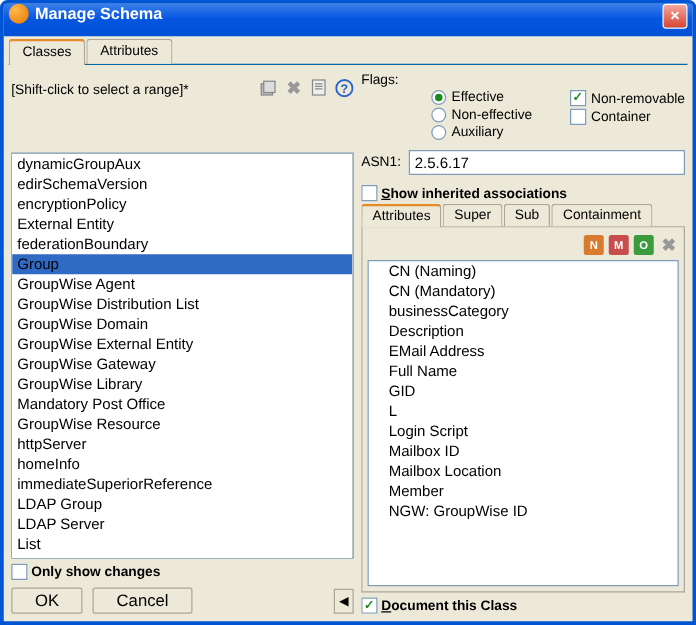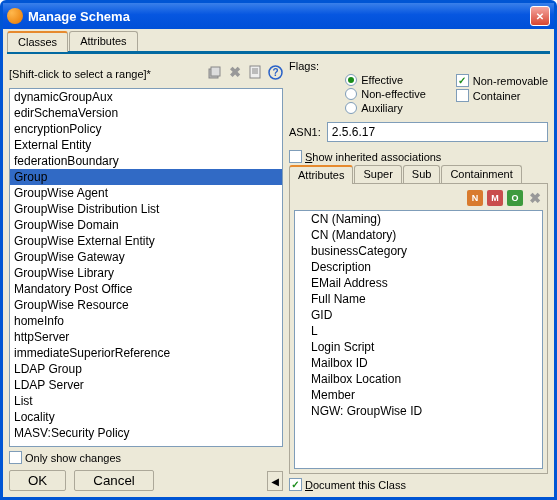--- a/index.html
+++ b/index.html
@@ -1,33 +1,33 @@
 <!DOCTYPE html>
 <html><head>
 <meta charset="utf-8">
 <style>
 * { box-sizing: border-box; margin: 0; padding: 0; }
 body { font-family: Tahoma, Arial, sans-serif; font-size: 11px; background: #fff; }
 .window { width: 557px; height: 500px; border: 3px solid #0055d4; border-radius: 6px 6px 0 0; background: #ece9d8; display: flex; flex-direction: column; }
-.titlebar { height: 26px; background: linear-gradient(to bottom, #3a80ea 0%, #0656e0 45%, #0050d8 100%); display: flex; align-items: center; padding: 0 4px; color: #fff; font-weight: bold; font-size: 13px; }
+.titlebar { height: 26px; background: linear-gradient(to bottom, #3a80ea 0%, #0656e0 45%, #0050d8 100%); display: flex; padding: 0 4px; color: #fff; font-weight: bold; font-size: 13px; }
 .title-icon { width: 16px; height: 16px; background: radial-gradient(circle at 30% 30%, #ffb84d, #e67700); border-radius: 50%; margin-right: 5px; }
 .title-text { flex: 1; }
 .close-btn { width: 20px; height: 20px; background: linear-gradient(to bottom, #f5a6a0, #d64531); border: 1px solid #fff; border-radius: 3px; color: #fff; display: flex; align-items: center; justify-content: center; font-weight: bold; cursor: pointer; font-size: 10px; }
-.main-tabs { display: flex; border-bottom: 3px solid #0369a1; margin: 2px 4px 0; }
+.main-tabs { display: flex; border-bottom: 1px solid #0369a1; margin: 2px 4px 0; }
 .main-tab { padding: 3px 10px; border: 1px solid #aca899; border-bottom: none; background: #ece9d8; border-radius: 3px 3px 0 0; margin-right: 1px; position: relative; cursor: pointer; }
 .main-tab.active { background: #ece9d8; border-top: 2px solid #e68a2e; z-index: 2; margin-bottom: -1px; padding-bottom: 4px; }
 .content { flex: 1; display: flex; padding: 6px; gap: 6px; overflow: hidden; }
 .left-panel { width: 274px; display: flex; flex-direction: column; }
 .toolbar-row { display: flex; align-items: flex-end; gap: 4px; margin-bottom: 8px; height: 20px; }
 .hint-text { flex: 1; font-size: 11px; }
 .tb-icon { width: 16px; height: 16px; display: inline-flex; align-items: center; justify-content: center; cursor: pointer; }
-.list-box { flex: 1; border: 1px solid #7f9db9; background: #fff; overflow-y: scroll; }
+.list-box { flex: 1; border: 1px solid #7f9db9; background: #fff; overflow-y: scroll; margin-top: 36px; }
 .list-item { padding: 1px 4px; cursor: pointer; white-space: nowrap; font-size: 12px; }
 .list-item.selected { background: #316ac5; color: #000000; }
-.chk-row { display: flex; align-items: flex-end; margin-top: 4px; gap: 3px; }
+.chk-row { display: flex; align-items: flex-end; margin-top: 4px; gap: 3px; font-weight: bold; }
 .chk { width: 13px; height: 13px; border: 1px solid #7f9db9; background: #fff; display: inline-flex; align-items: center; justify-content: center; font-size: 10px; cursor: pointer; }
 .chk.checked::after { content: "✓"; color: #1a8c1a; font-weight: bold; line-height: 1; }
 .btn-row { display: flex; gap: 8px; margin-top: 6px; align-items: flex-end; }
 .btn { padding: 2px 18px; border: 1px solid #aca899; background: #ece9d8; border-radius: 2px; cursor: pointer; }
 .right-panel { flex: 1; display: flex; flex-direction: column; overflow: hidden; }
 .flags-area { display: flex; flex-direction: column; gap: 2px; margin-bottom: 4px; }
 .flags-grid { display: flex; gap: 30px; justify-content: flex-end; }
 .flags-col { display: flex; flex-direction: column; gap: 2px; }
 .radio-row, .check-row { display: flex; align-items: center; gap: 4px; }
 .radio { width: 12px; height: 12px; border: 1px solid #7f9db9; border-radius: 50%; background: #fff; display: inline-flex; align-items: center; justify-content: center; cursor: pointer; }
@@ -98,22 +98,22 @@
           <div class="list-item">federationBoundary</div>
           <div class="list-item selected">Group</div>
           <div class="list-item">GroupWise Agent</div>
           <div class="list-item">GroupWise Distribution List</div>
           <div class="list-item">GroupWise Domain</div>
           <div class="list-item">GroupWise External Entity</div>
           <div class="list-item">GroupWise Gateway</div>
           <div class="list-item">GroupWise Library</div>
           <div class="list-item">Mandatory Post Office</div>
           <div class="list-item">GroupWise Resource</div>
+          <div class="list-item">httpServer</div>
           <div class="list-item">homeInfo</div>
-          <div class="list-item">httpServer</div>
           <div class="list-item">immediateSuperiorReference</div>
           <div class="list-item">LDAP Group</div>
           <div class="list-item">LDAP Server</div>
           <div class="list-item">List</div>
           <div class="list-item">Locality</div>
           <div class="list-item">MASV:Security Policy</div>
         </div>
       <div class="chk-row">
         <span class="chk" id="chk-osc"></span>
         <span>Only show changes</span>

